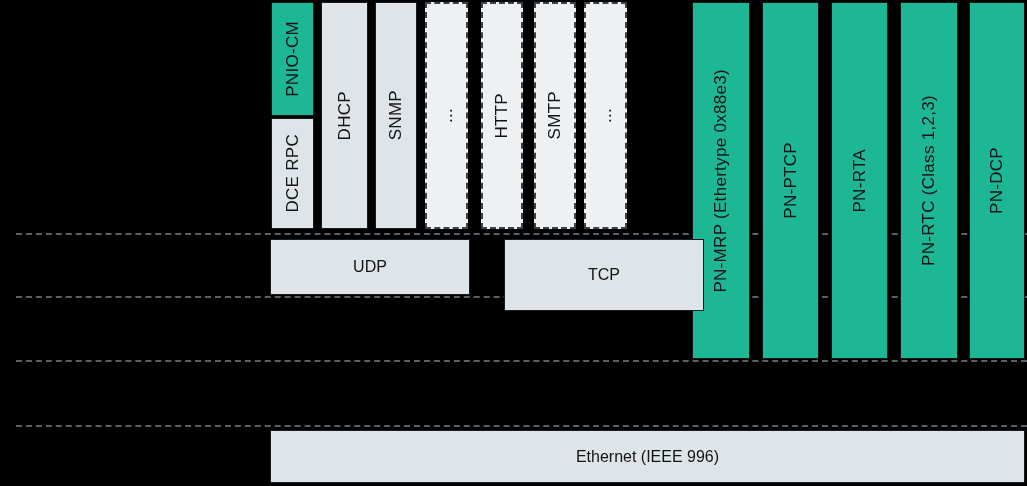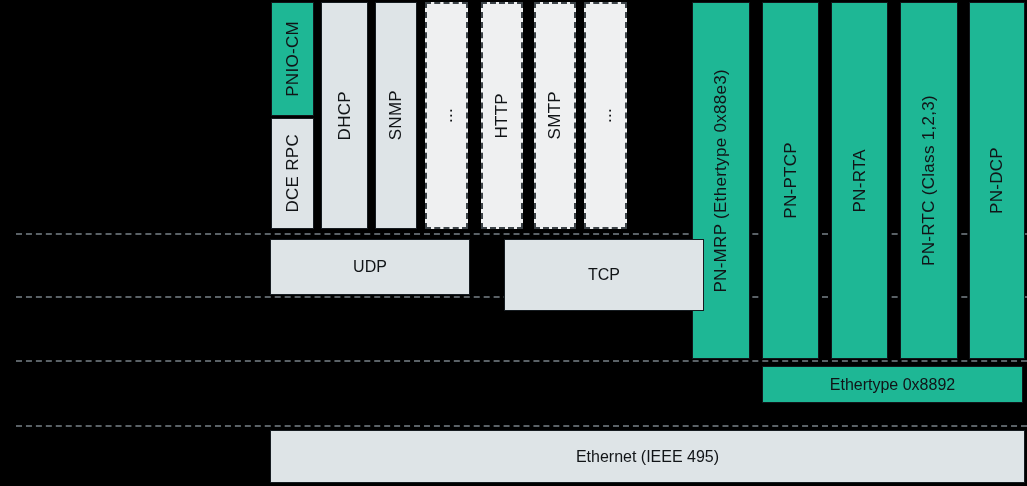--- a/index.html
+++ b/index.html
@@ -99,21 +99,18 @@
   </div>
 
   <div class="box" style="left:270px;top:239px;width:200px;height:56px">
     <span class="hlabel">UDP</span>
   </div>
   <div class="box" style="left:504px;top:239px;width:200px;height:72px">
     <span class="hlabel">TCP</span>
   </div>
 
 
-  <div class="box green" style="left:762px;top:366px;width:261px;height:37px;z-index:3">
-    <span class="hlabel">Ethertype 0x8892</span>
-  </div>
 
   <div class="box" style="left:270px;top:430px;width:755px;height:53px">
-    <span class="hlabel">Ethernet (IEEE 495)</span>
+    <span class="hlabel">Ethernet (IEEE 996)</span>
   </div>
 
 </div>
 
 </body></html>

